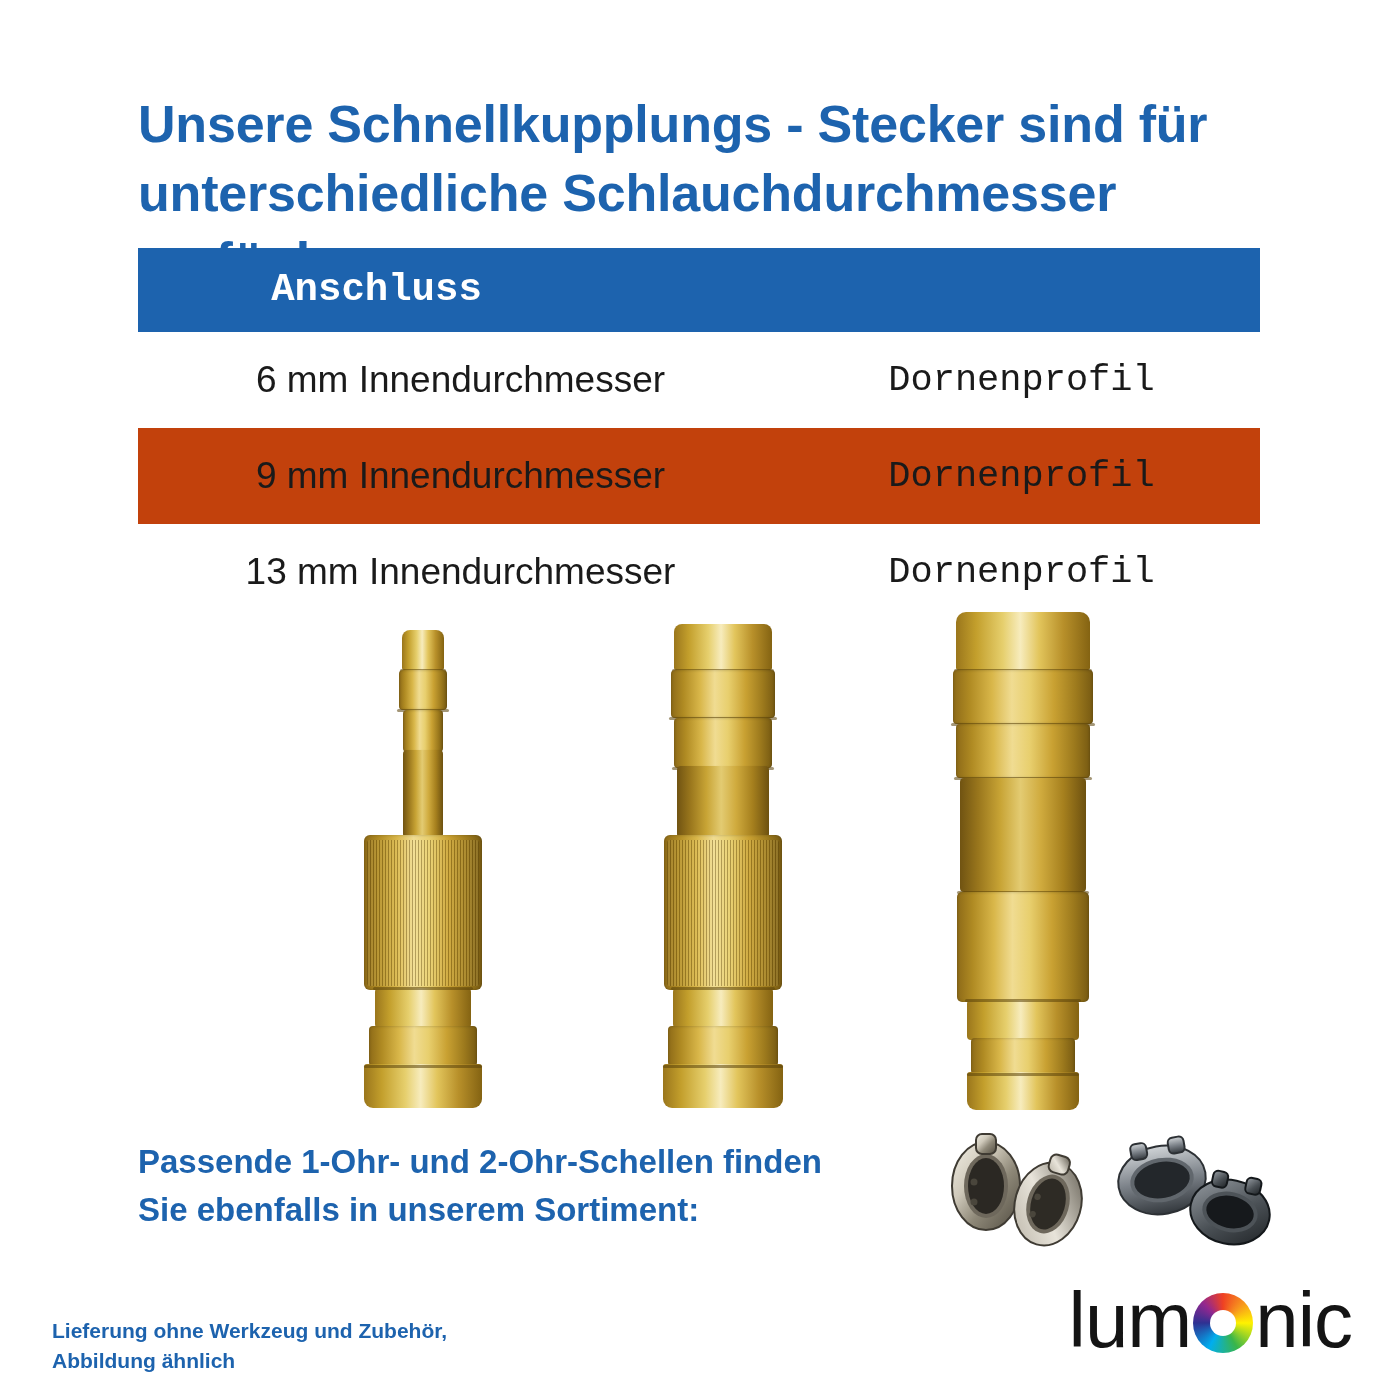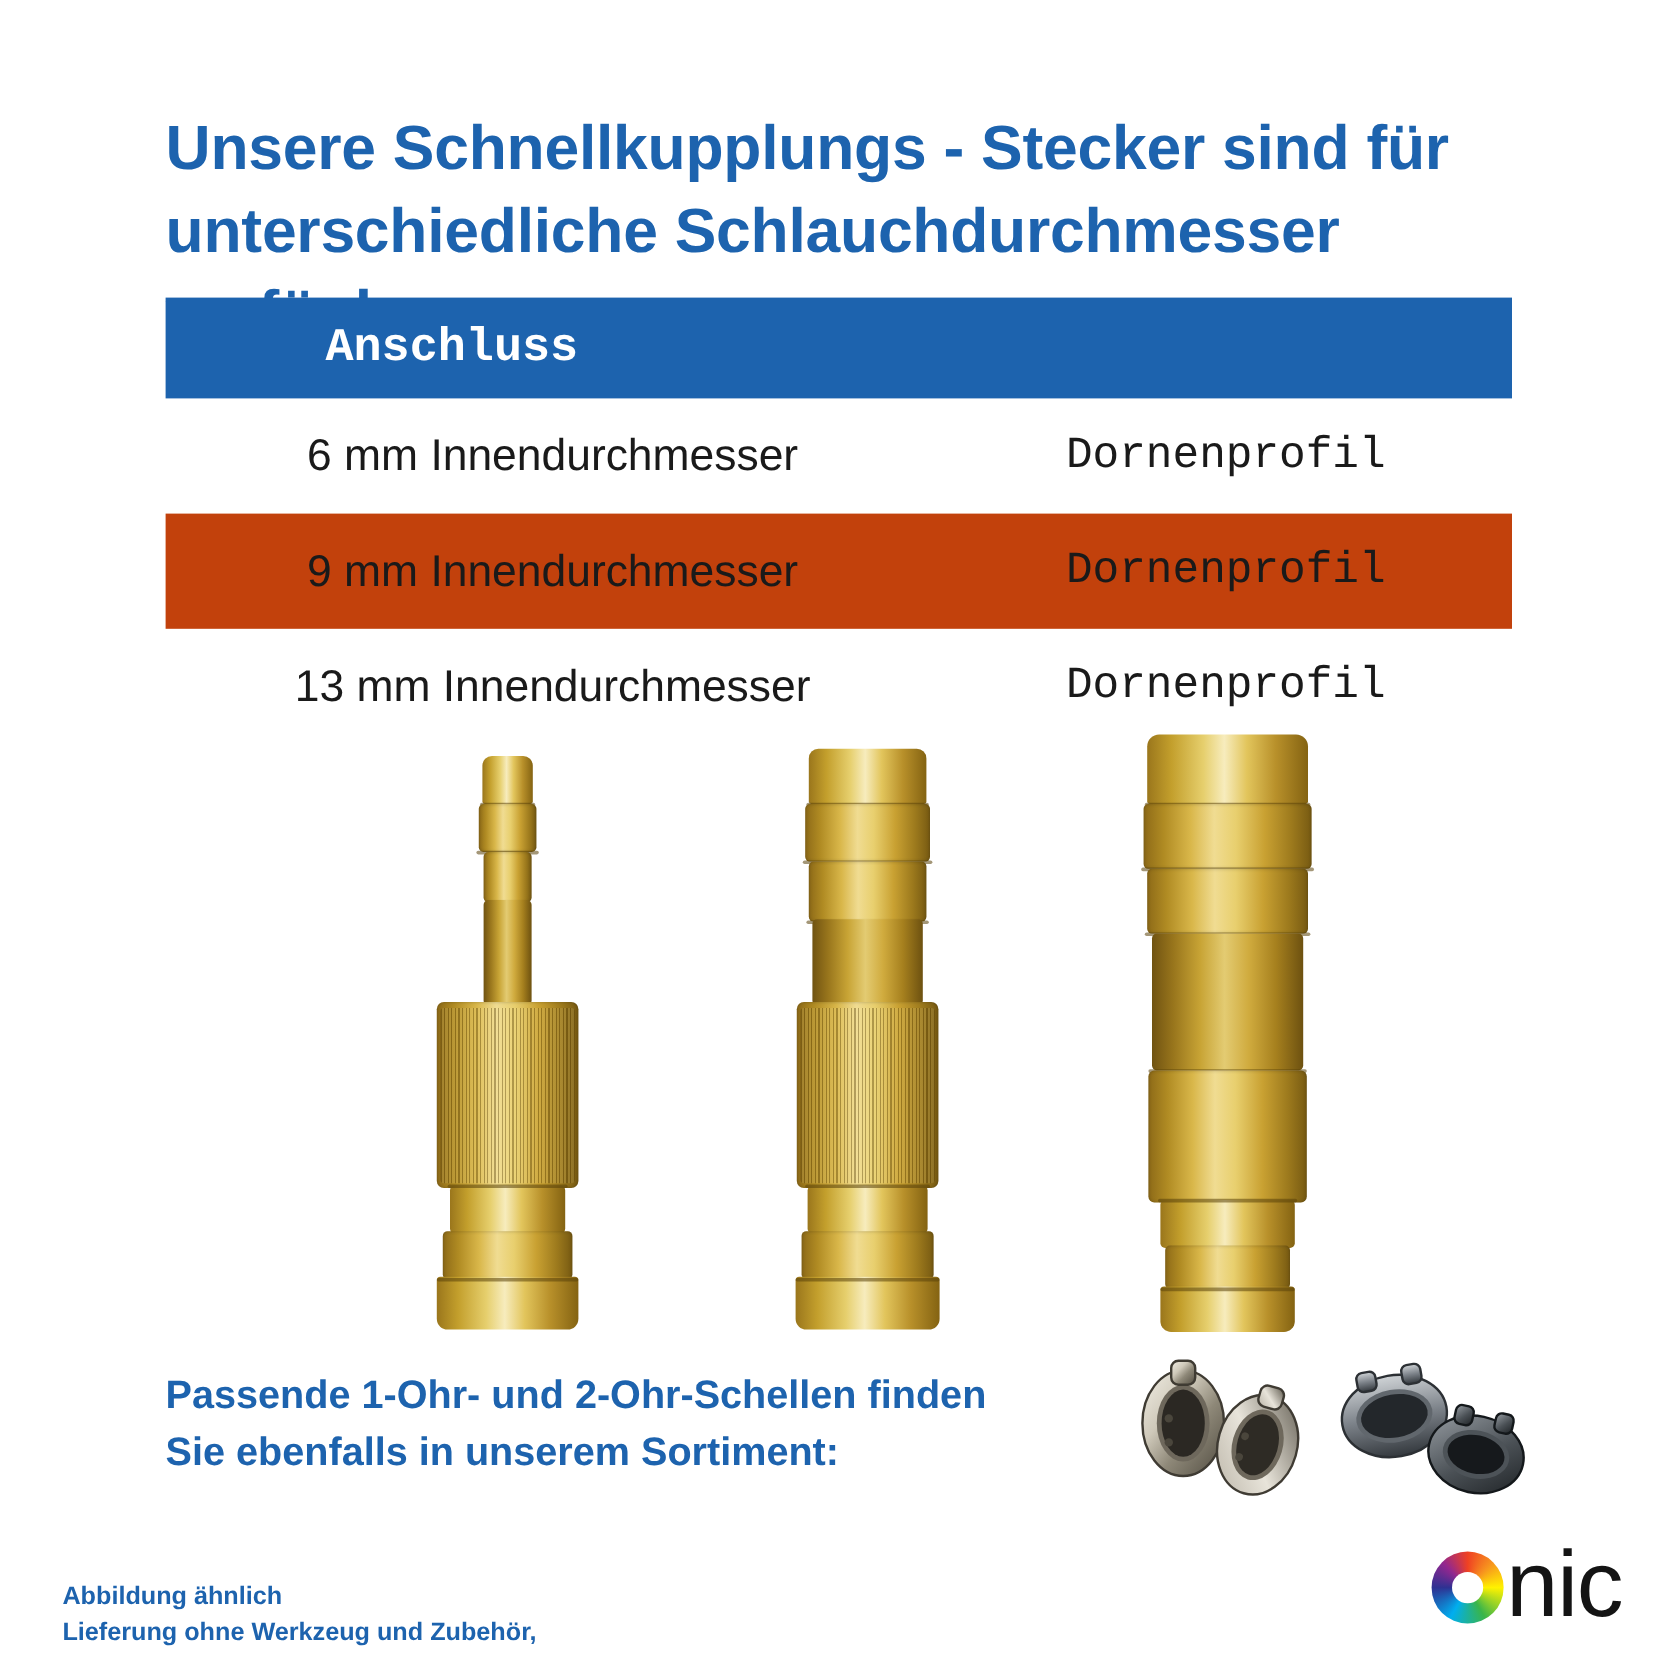--- a/index.html
+++ b/index.html
@@ -339,22 +339,23 @@
         <ellipse cx="300" cy="92" rx="40" ry="32" fill="url(#steelD)" stroke="#14181b" stroke-width="2"></ellipse>
         <ellipse cx="300" cy="92" rx="28" ry="20" fill="#4d5358"></ellipse>
         <ellipse cx="300" cy="92" rx="24" ry="16" fill="#16191c"></ellipse>
         <rect x="276" y="54" width="15" height="16" rx="5" fill="url(#steelD)" stroke="#14181b" stroke-width="2"></rect>
         <rect x="310" y="54" width="15" height="16" rx="5" fill="url(#steelD)" stroke="#14181b" stroke-width="2"></rect>
       </g>
     </svg>
   </div>
 
   <div class="footer-note">
+    <div>Lieferung ohne Werkzeug und Zubehör,</div>
     <div>Abbildung ähnlich</div>
-    <div>Lieferung ohne Werkzeug und Zubehör,</div>
   </div>
 
   <div class="logo">
+    <span>lum</span>
     <span class="dot-o"></span>
     <span>nic</span>
   </div>
 
 </div>
 
 </body></html>

